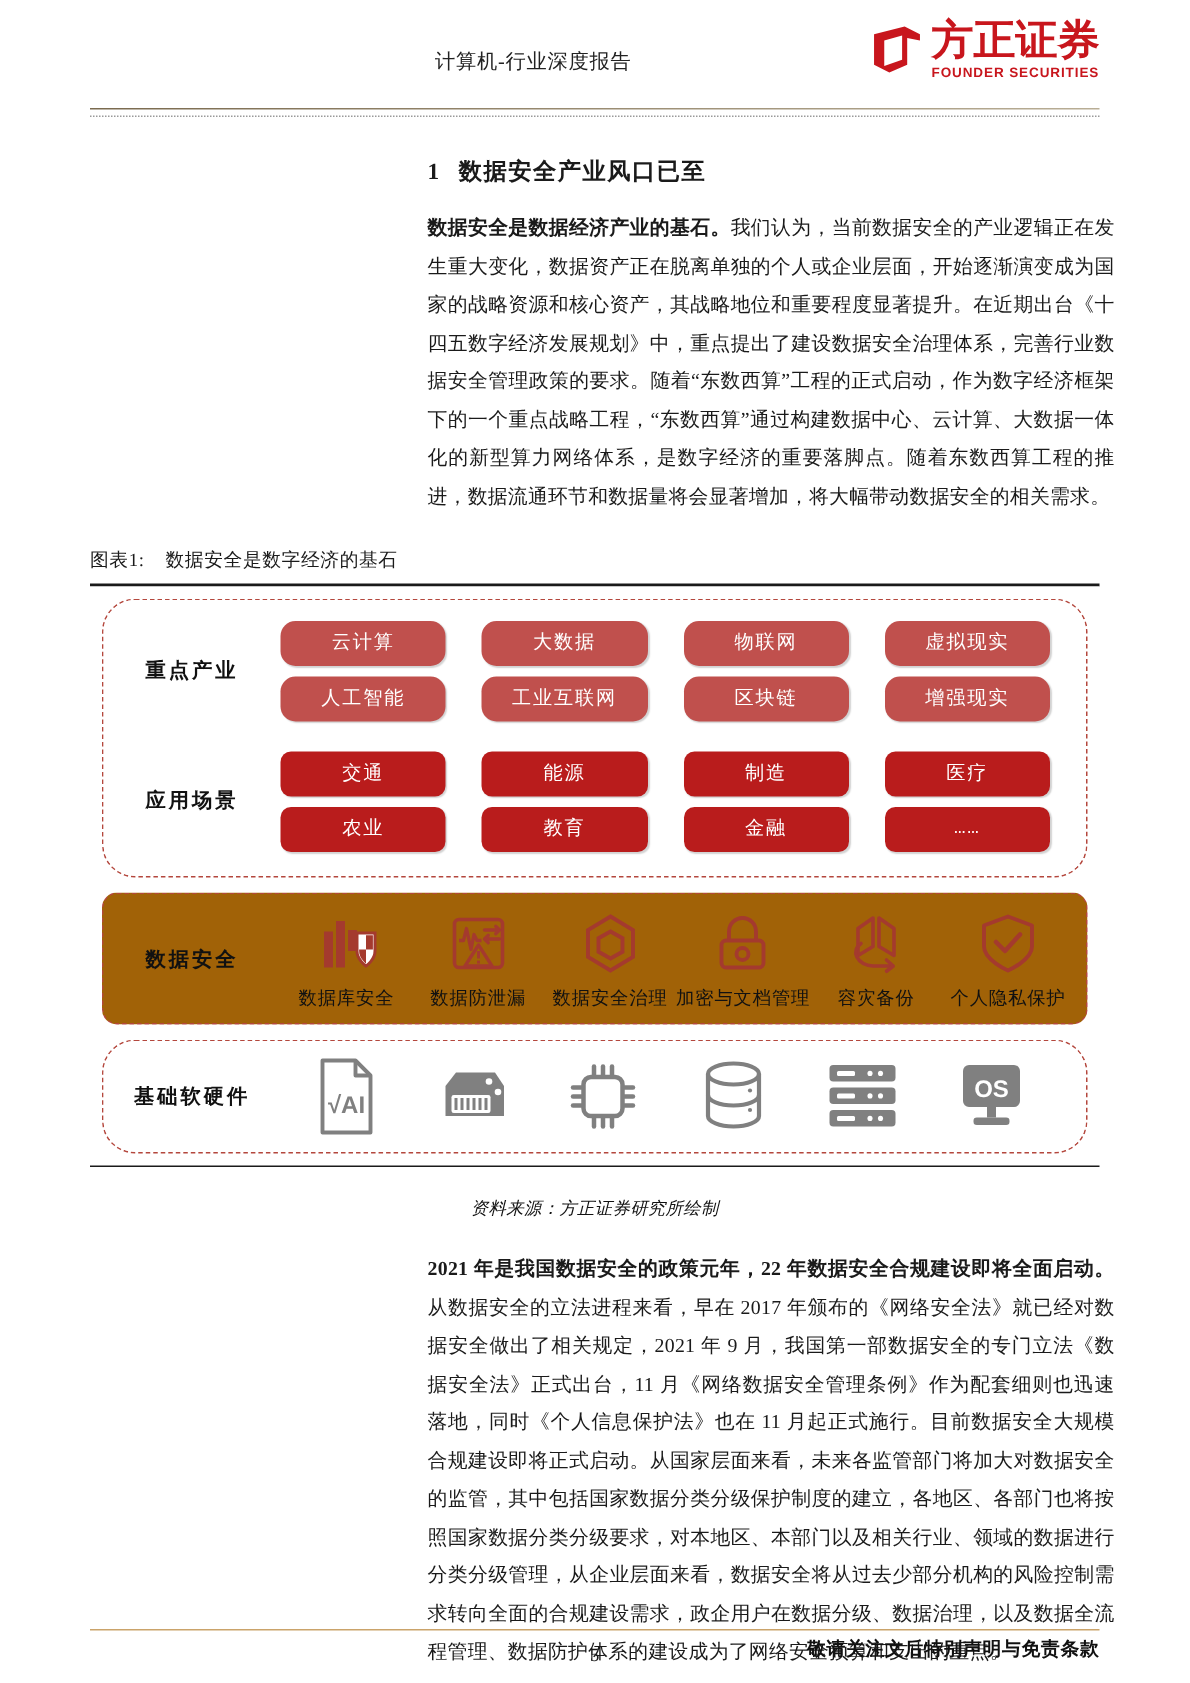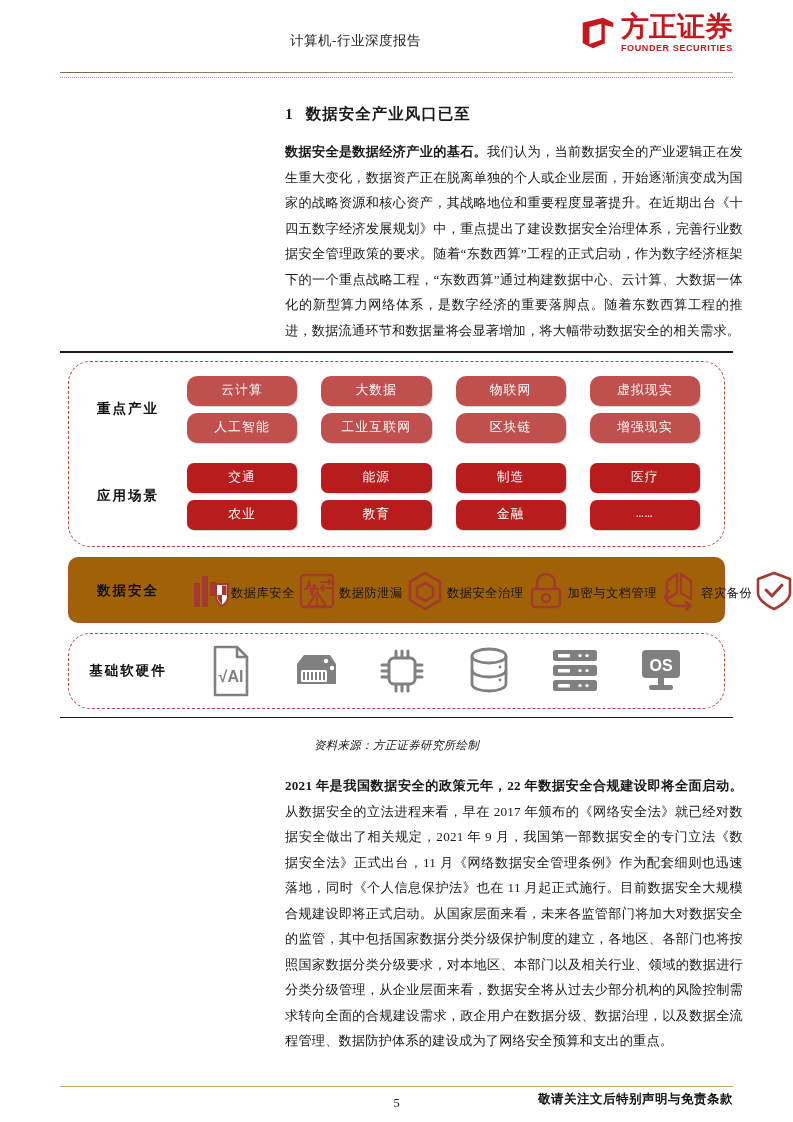--- a/index.html
+++ b/index.html
@@ -162,21 +162,21 @@
 
   
   .sec-row { display: flex; align-items: center; padding: 10px 0 8px 0; }
   .sec-items {
     flex: 1;
     display: grid;
     grid-template-columns: repeat(6, 1fr);
     padding-right: 8px;
     align-items: end;
   }
-  .sec-item { display: flex; flex-direction: row; align-items: center; }
+  .sec-item { display: flex; flex-direction: column; align-items: center; }
   .sec-icon { height: 46px; display: flex; align-items: center; justify-content: center; }
   .sec-icon svg { display: block; }
   .sec-cap {
     margin-top: 5px;
     font-size: 12.2px;
     letter-spacing: 0.6px;
     color: #111;
     font-family: "Liberation Serif", serif;
     white-space: nowrap;
   }
@@ -251,20 +251,23 @@
 
   <h2 class="section-title">
     <span class="num">1</span><span>数据安全产业风口已至</span>
   </h2>
 
   <p class="body-text">
     <b>数据安全是数据经济产业的基石。</b><span>我们认为，当前数据安全的产业逻辑正在发生重大变化，数据资产正在脱离单独的个人或企业层面，开始逐渐演变成为国家的战略资源和核心资产，其战略地位和重要程度显著提升。在近期出台《十四五数字经济发展规划》中，重点提出了建设数据安全治理体系，完善行业数据安全管理政策的要求。随着“东数西算”工程的正式启动，作为数字经济框架下的一个重点战略工程，“东数西算”通过构建数据中心、云计算、大数据一体化的新型算力网络体系，是数字经济的重要落脚点。随着东数西算工程的推进，数据流通环节和数据量将会显著增加，将大幅带动数据安全的相关需求。</span>
   </p>
 
   <div>
+    <div class="figure-caption">
+      <span class="cap-num">图表1:</span><span>数据安全是数字经济的基石</span>
+    </div>
     <div class="fig-rule-top"></div>
 
     <div class="figure-body">
 
       <div class="panel panel-top">
 
         <div class="panel-row">
           <div class="panel-label">重点产业</div>
           <div class="chip-grid">
             <div class="chip light">云计算</div>

